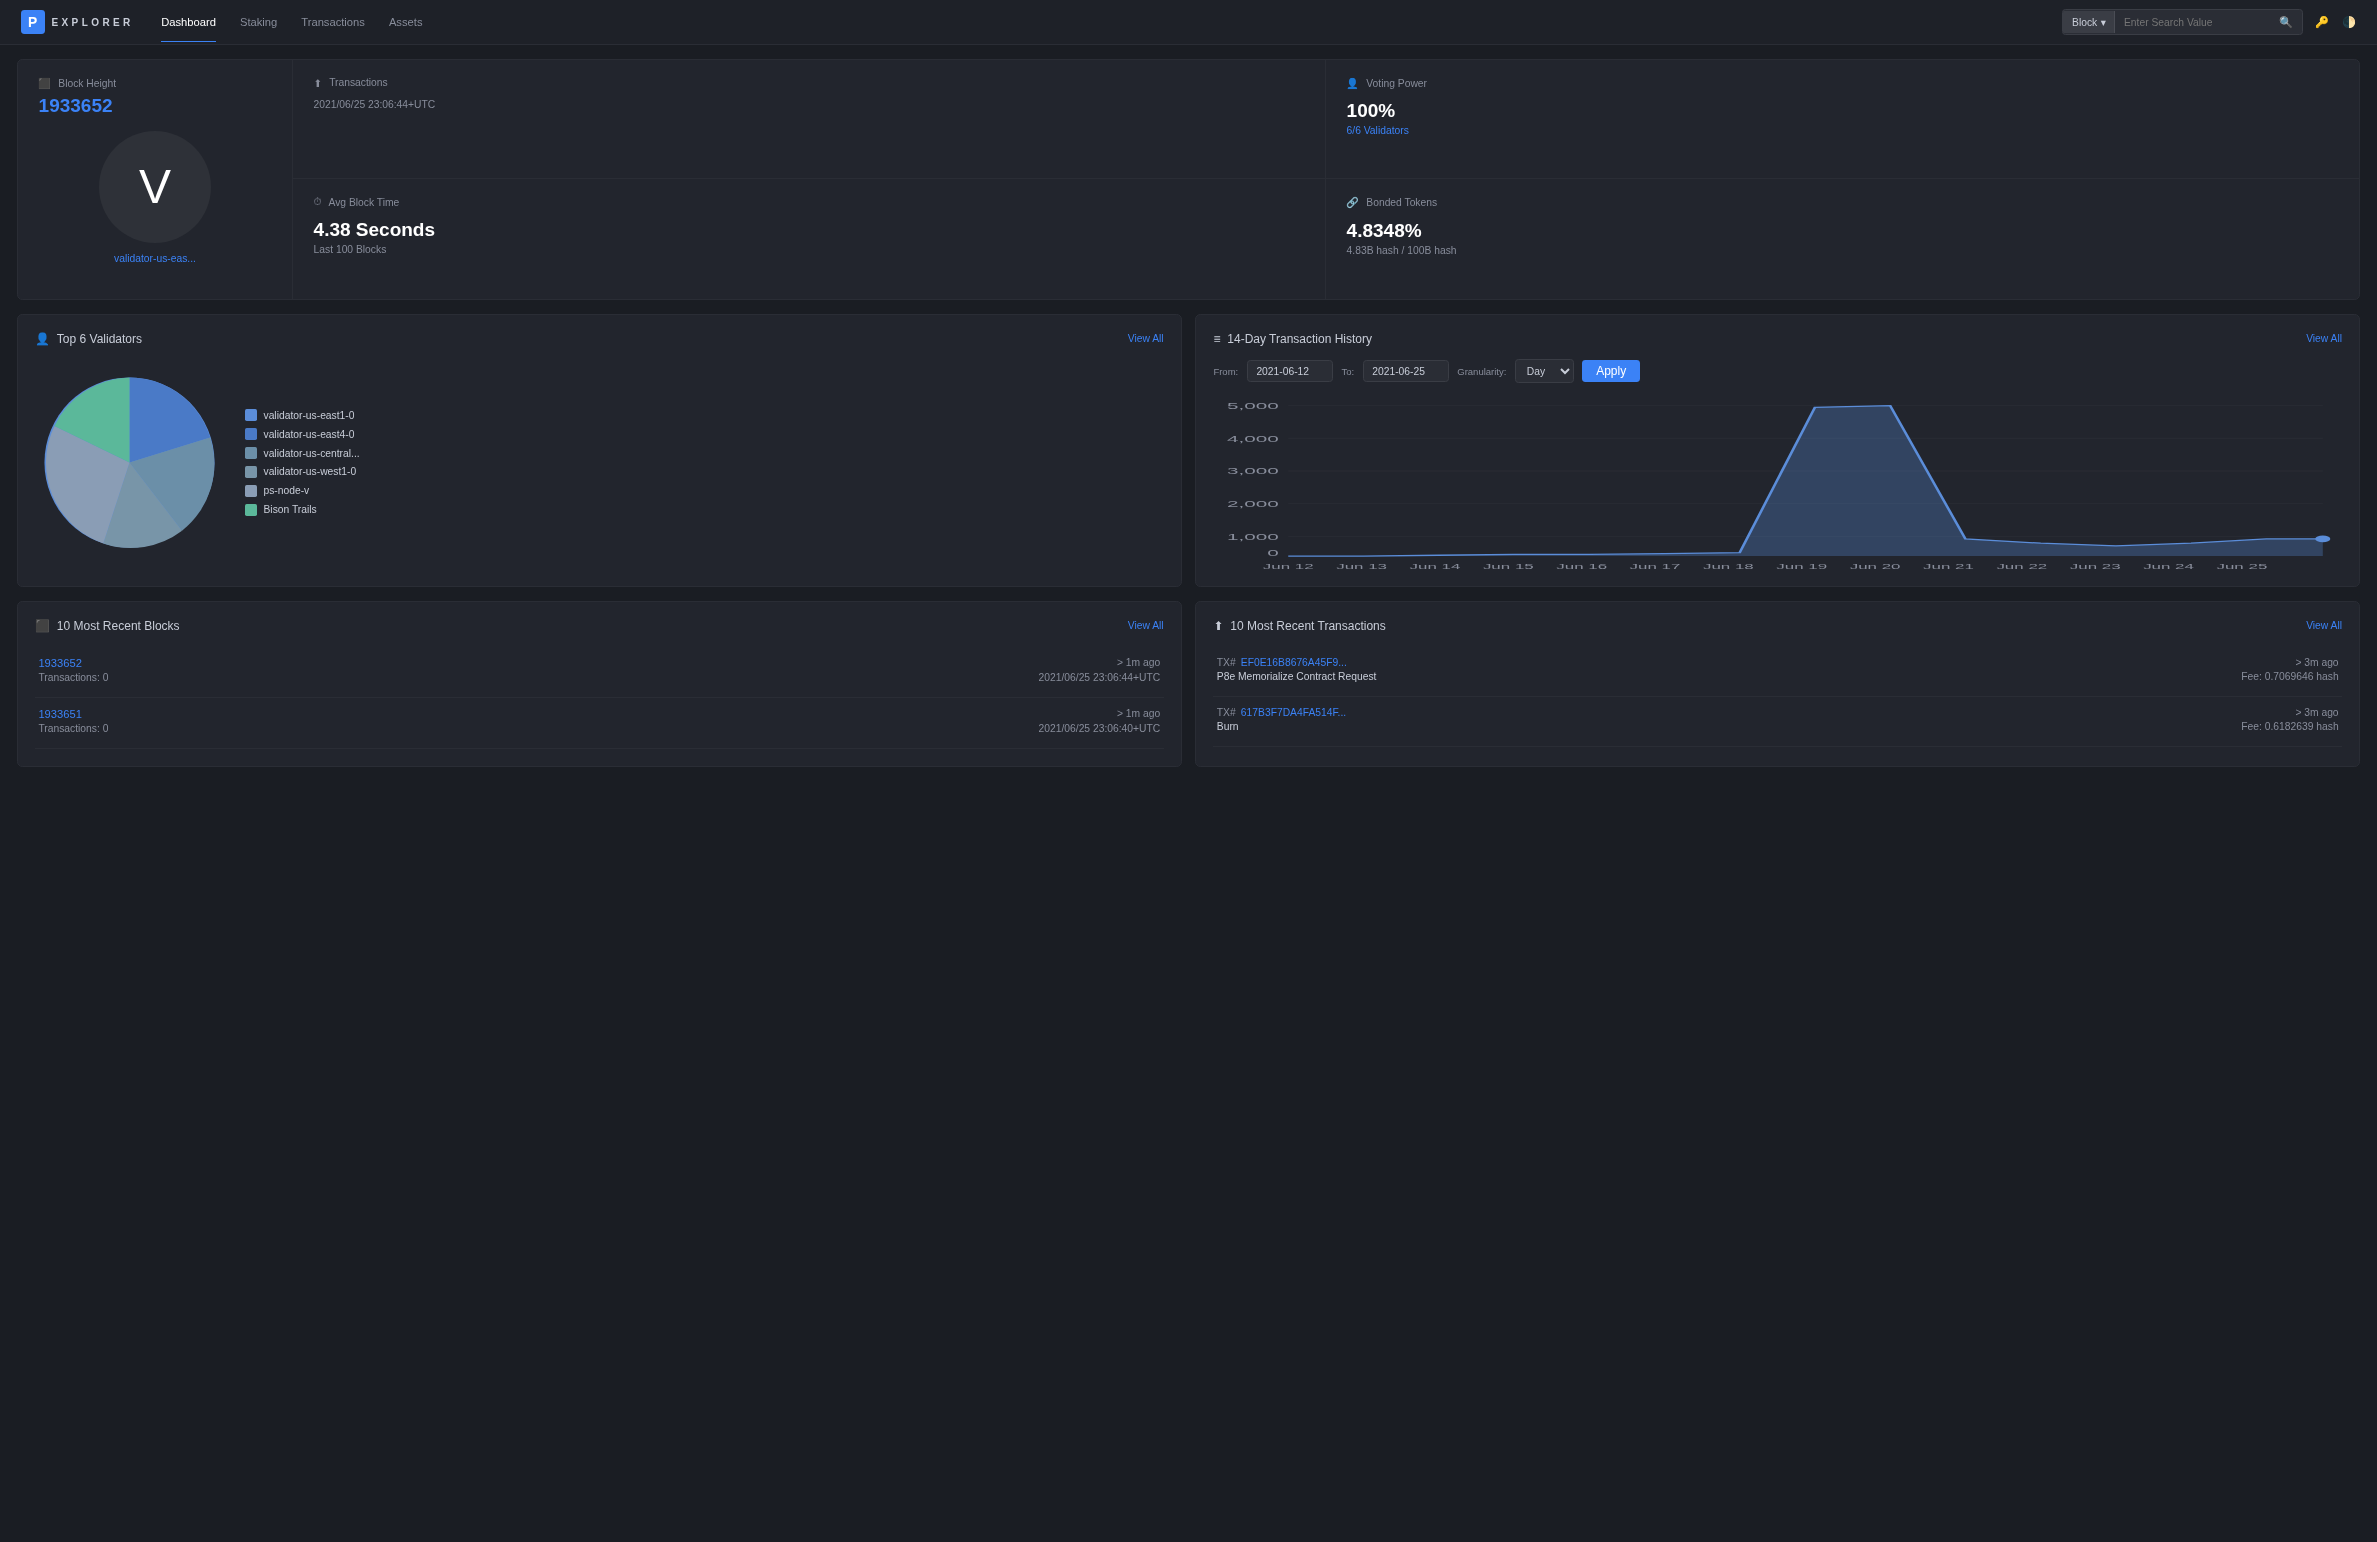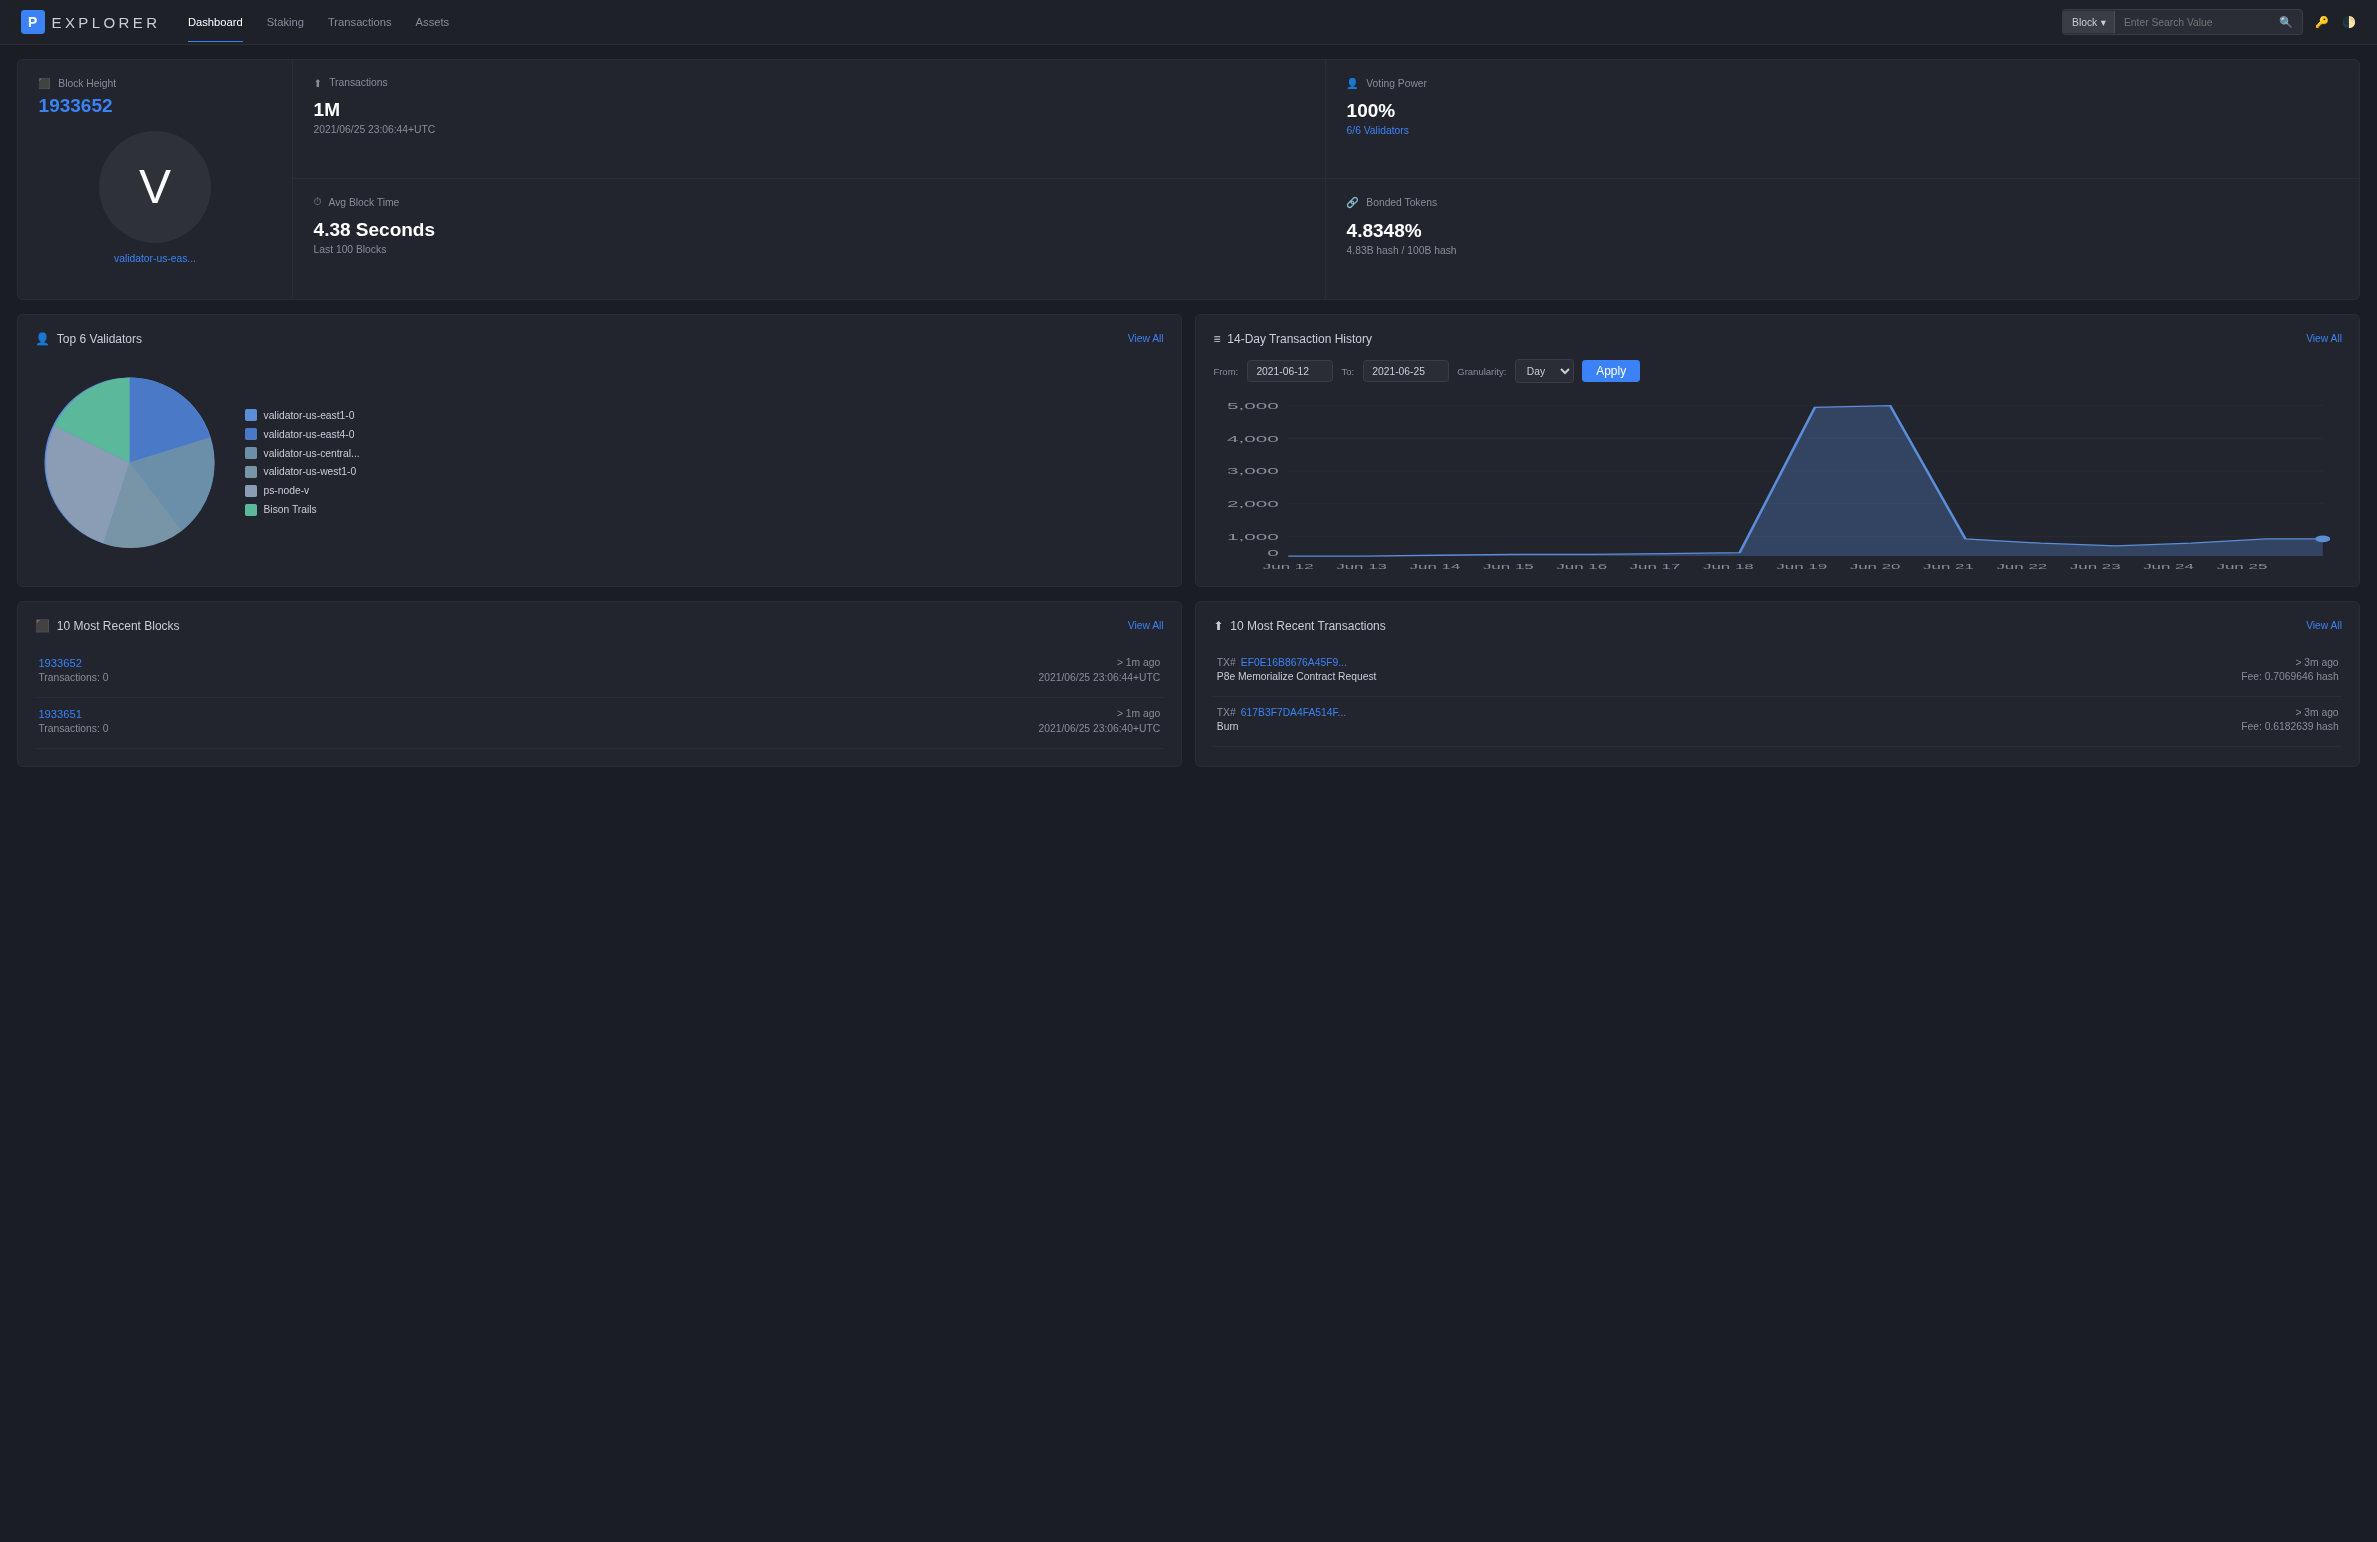--- a/index.html
+++ b/index.html
@@ -31,24 +31,24 @@
       background: #3b82f6;
       border-radius: 3.4px;
       display: flex;
       align-items: center;
       justify-content: center;
       font-size: 13.8px;
       font-weight: bold;
       color: white;
     }
     .logo-text {
-      font-size: 15px;
+      font-size: 10px;
       letter-spacing: 3.4px;
       color: #c8cdd8;
-      font-weight: 400;
+      font-weight: 700;
     }
     .nav-links {
       display: flex;
       gap: 24px;
       flex: 1;
     }
     .nav-link {
       color: #888d9b;
       text-decoration: none;
       font-size: 11.2px;
@@ -397,21 +397,20 @@
       <div class="block-height-value">1933652</div>
       <div class="validator-circle">V</div>
       <a class="validator-link">validator-us-eas...</a>
     </div>
     <div class="stats-grid">
       <div class="stat-card">
         <div class="stat-label">
           <span>⬆</span>
           <span>Transactions</span>
         </div>
-        <div class="stat-value">1M</div>
         <div class="stat-sub">2021/06/25 23:06:44+UTC</div>
       </div>
       <div class="stat-card">
         <div class="stat-label">
           <span>👤</span>
           <span>Voting Power</span>
         </div>
         <div class="stat-value">100%</div>
         <div class="stat-sub link">6/6 Validators</div>
       </div>

